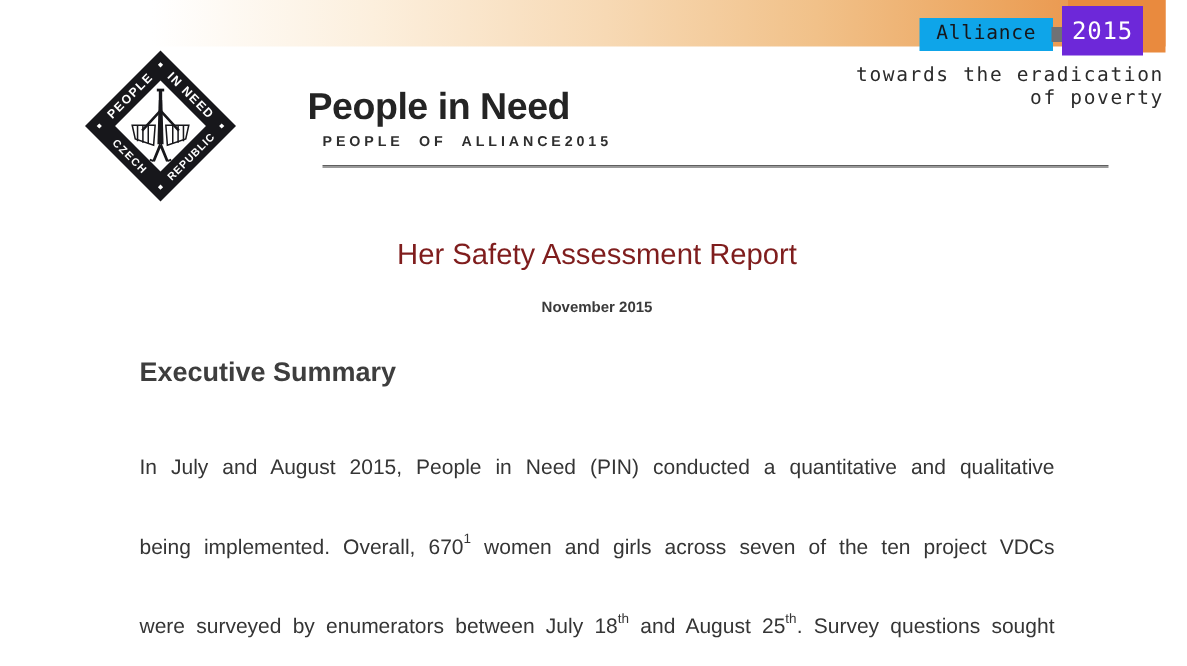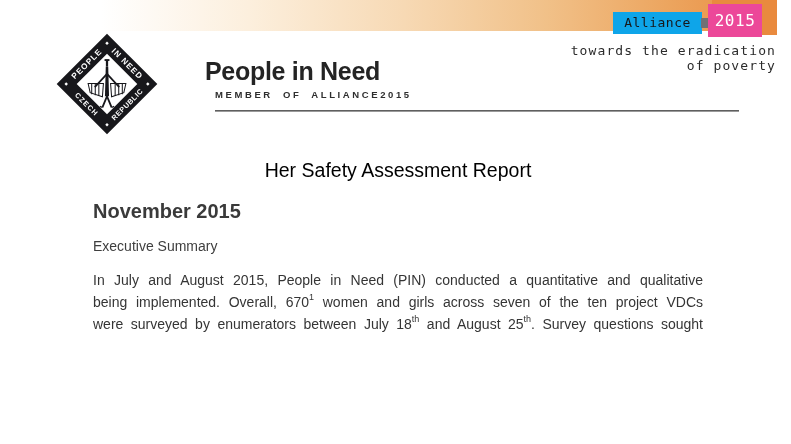--- a/index.html
+++ b/index.html
@@ -25,21 +25,21 @@
     background: #0ea5e9; color: #17171a;
     font-family: "DejaVu Sans Mono", "Liberation Mono", monospace;
     font-size: 13px; line-height: 22px; text-align: center; letter-spacing: 0.5px;
   }
   .alliance-connector {
     position: absolute; left: 701px; top: 18px; width: 11px; height: 10px;
     background: #707175;
   }
   .alliance-year-box {
     position: absolute; left: 708px; top: 4px; width: 54px; height: 33px;
-    background: #ec4899; color: #ffffff;
+    background: #6d28d9; color: #ffffff;
     font-family: "DejaVu Sans Mono", "Liberation Mono", monospace;
     font-size: 16px; line-height: 33px; text-align: center; letter-spacing: 0.5px;
   }
   .alliance-tagline {
     position: absolute; left: 560px; top: 43px; width: 216px;
     text-align: right;
     font-family: "DejaVu Sans Mono", "Liberation Mono", monospace;
     font-size: 13px; letter-spacing: 1.1px; color: #2b2b2b;
   }
   
@@ -54,37 +54,37 @@
     font-size: 9.5px; font-weight: 700; letter-spacing: 2.6px; word-spacing: 5px;
     color: #2e2e2e;
   }
   .header-rule {
     position: absolute; left: 215px; top: 110px; width: 524px; height: 2px;
     background: linear-gradient(#5f5f5f 0 50%, #9a9a9a 50% 100%);
   }
   
   .report-title {
     position: absolute; left: 93px; top: 159px; width: 610px;
-    text-align: center; font-size: 19.5px; color: #000000;
+    text-align: center; font-size: 19.5px; color: #7f1d1d;
   }
   .report-date {
     position: absolute; left: 93px; top: 200px; width: 610px;
-    text-align: left; font-size: 20px; font-weight: 700; color: #3a3a3a;
+    text-align: center; font-size: 10px; font-weight: 700; color: #3a3a3a;
   }
   .section-heading {
     position: absolute; left: 93px; top: 238px;
-    font-size: 14px; color: #3e3e3e;
+    font-size: 18px; color: #3e3e3e; font-weight: bold;
   }
   .summary-paragraph {
     position: absolute; left: 93px; top: 269px; width: 610px;
     font-size: 14px; color: #353535;
   }
   .pline {
     height: 22px; line-height: 22px; white-space: nowrap;
-    text-align: justify; text-align-last: justify; overflow: visible;
+    text-align: justify; text-align-last: justify; overflow: visible; margin-top: 31px;
   }
   .pline.pline-last { text-align-last: left; }
   .pline sup {
     font-size: 9px; line-height: 0; position: relative; top: -1px;
     vertical-align: super;
   }
   svg text {
     font-family: "Liberation Sans", sans-serif;
     font-weight: 700; fill: #ffffff;
   }
@@ -130,21 +130,21 @@
       <path d="M35,50 V60 M38.5,50 V61 M42,50 V61.5" stroke-width="1"></path>
       <path d="M68.5,49.5 H53.5 L54.5,62.5 L66.5,58.5 Z" stroke-width="1"></path>
       <path d="M65,50 V60 M61.5,50 V61 M58,50 V61.5" stroke-width="1"></path>
       <path d="M50,62 L45.5,73 M50,62 L54.5,73" stroke-width="1.8"></path>
       <path d="M45.5,73 L43,72 M54.5,73 L57,72" stroke-width="1.2"></path>
     </g>
   </svg>
 </div>
 
 <div class="org-name">People in Need</div>
-<div class="org-membership">MEMBER OF ALLIANCE2015</div>
+<div class="org-membership">PEOPLE OF ALLIANCE2015</div>
 <div class="header-rule"></div>
 
 <div class="report-title">Her Safety Assessment Report</div>
 <div class="report-date">November 2015</div>
 <div class="section-heading">Executive Summary</div>
 <div class="summary-paragraph">
     <div class="pline">In July and August 2015, People in Need (PIN) conducted a quantitative and qualitative</div>
     <div class="pline">being implemented. Overall, 670<sup>1</sup> women and girls across seven of the ten project VDCs</div>
     <div class="pline">were surveyed by enumerators between July 18<sup>th</sup> and August 25<sup>th</sup>. Survey questions sought</div>
   </div>

